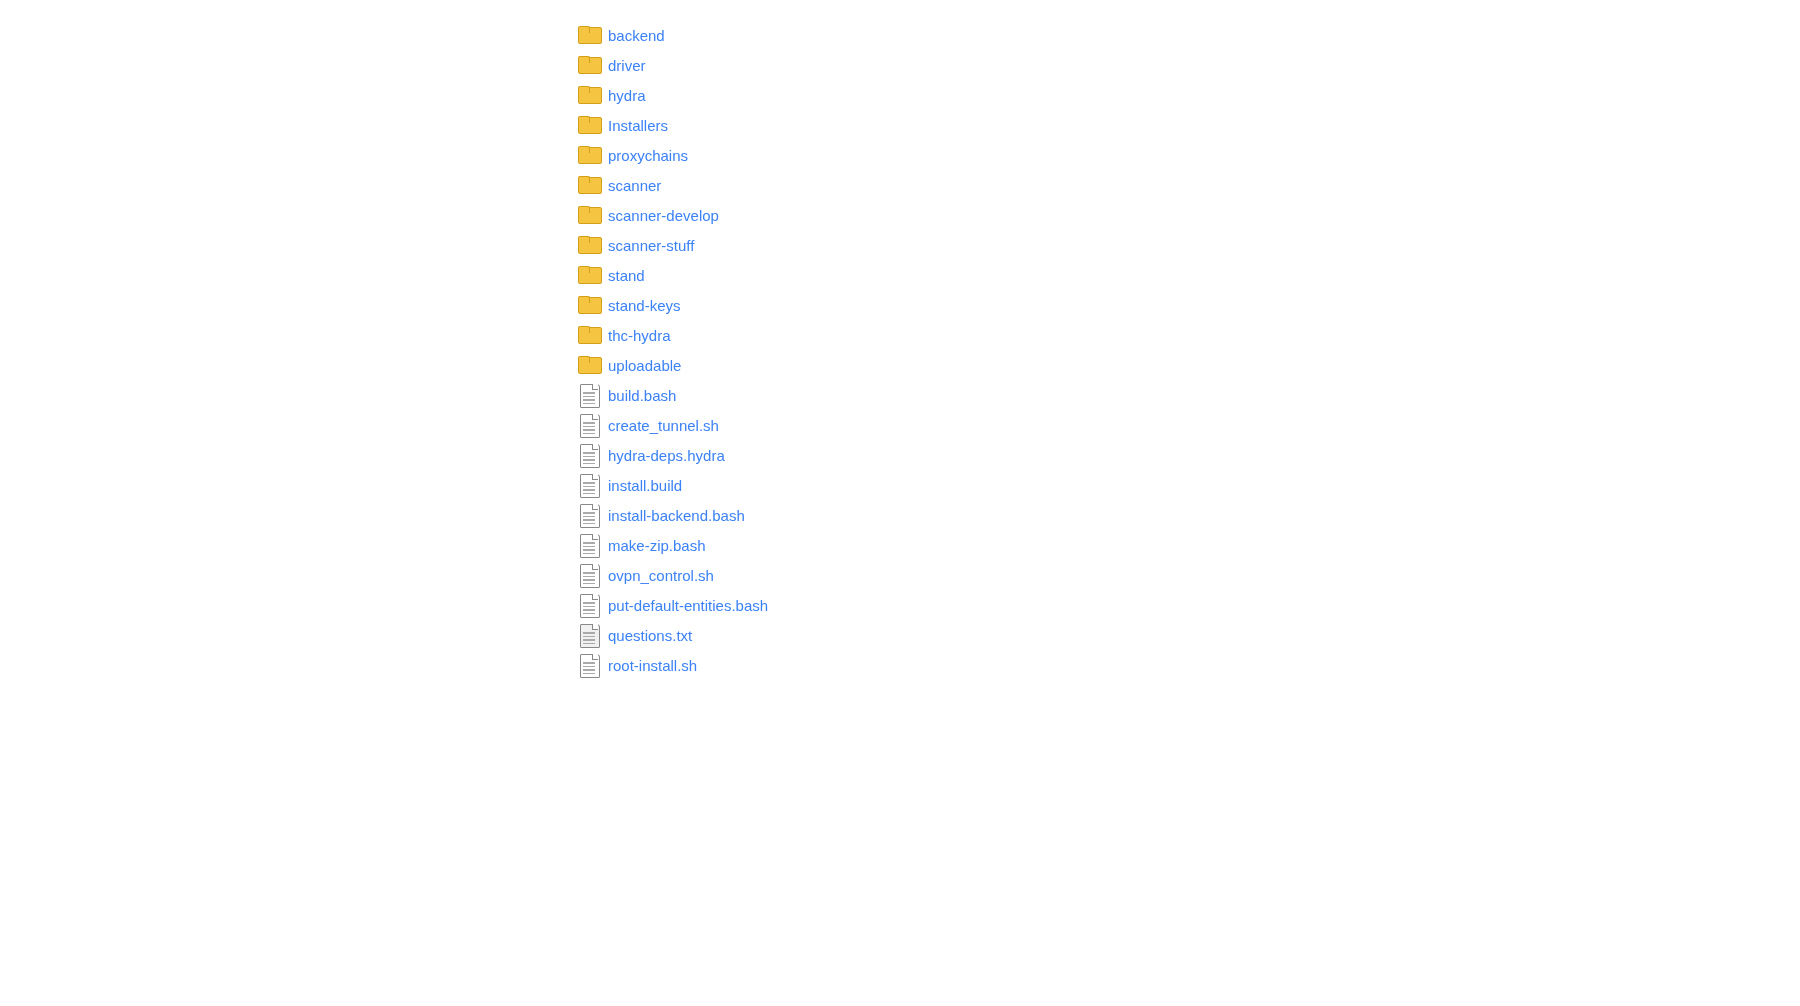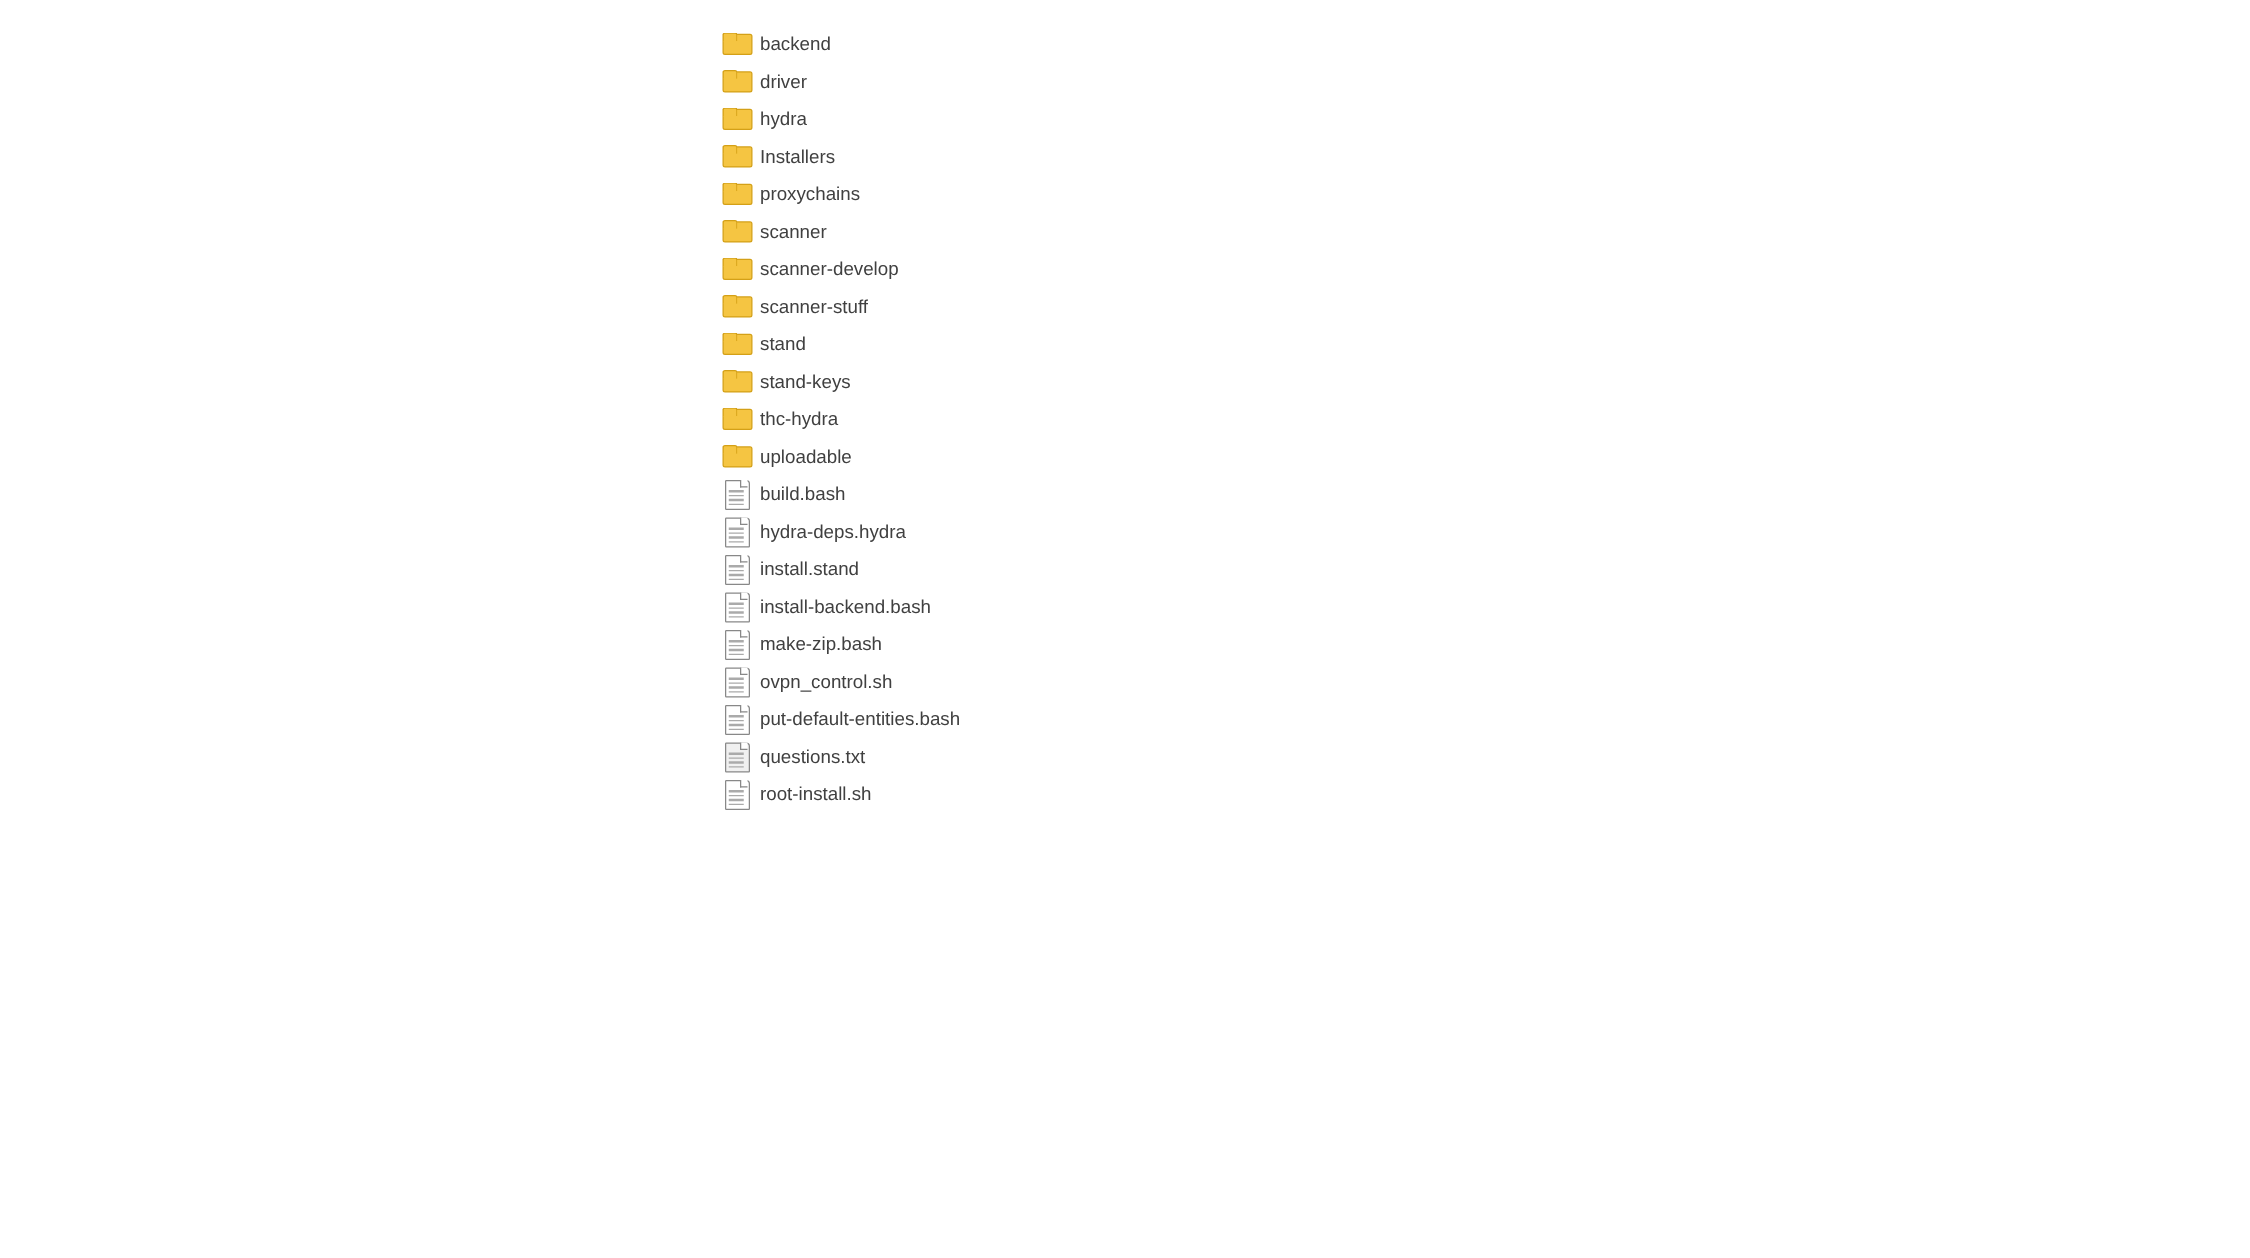--- a/index.html
+++ b/index.html
@@ -124,21 +124,21 @@
       width: 100%;
     }
 
     
     .file-icon-striped::before {
       background: #f0f0f0;
     }
 
     .item-name {
       font-size: 15px;
-      color: #404040;
+      color: #3b82f6;
       white-space: nowrap;
     }
   </style>
 </head>
 <body>
 
 <div class="file-list">
 <div class="file-item">
         <div class="icon">
           <div class="folder-icon"></div>
@@ -228,34 +228,47 @@
         <div class="icon">
           <div class="file-icon" style="position:relative;">
             <div class="file-icon-lines">
               <div class="file-icon-line"></div>
               <div class="file-icon-line"></div>
               <div class="file-icon-line"></div>
               <div class="file-icon-line"></div>
             </div>
           </div>
         </div>
+        <span class="item-name">create_tunnel.sh</span>
+      </div>
+    <div class="file-item">
+        <div class="icon">
+          <div class="file-icon" style="position:relative;">
+            <div class="file-icon-lines">
+              <div class="file-icon-line"></div>
+              <div class="file-icon-line"></div>
+              <div class="file-icon-line"></div>
+              <div class="file-icon-line"></div>
+            </div>
+          </div>
+        </div>
         <span class="item-name">hydra-deps.hydra</span>
       </div>
     <div class="file-item">
         <div class="icon">
           <div class="file-icon" style="position:relative;">
             <div class="file-icon-lines">
               <div class="file-icon-line"></div>
               <div class="file-icon-line"></div>
               <div class="file-icon-line"></div>
               <div class="file-icon-line"></div>
             </div>
           </div>
         </div>
-        <span class="item-name">install.stand</span>
+        <span class="item-name">install.build</span>
       </div>
     <div class="file-item">
         <div class="icon">
           <div class="file-icon" style="position:relative;">
             <div class="file-icon-lines">
               <div class="file-icon-line"></div>
               <div class="file-icon-line"></div>
               <div class="file-icon-line"></div>
               <div class="file-icon-line"></div>
             </div>

